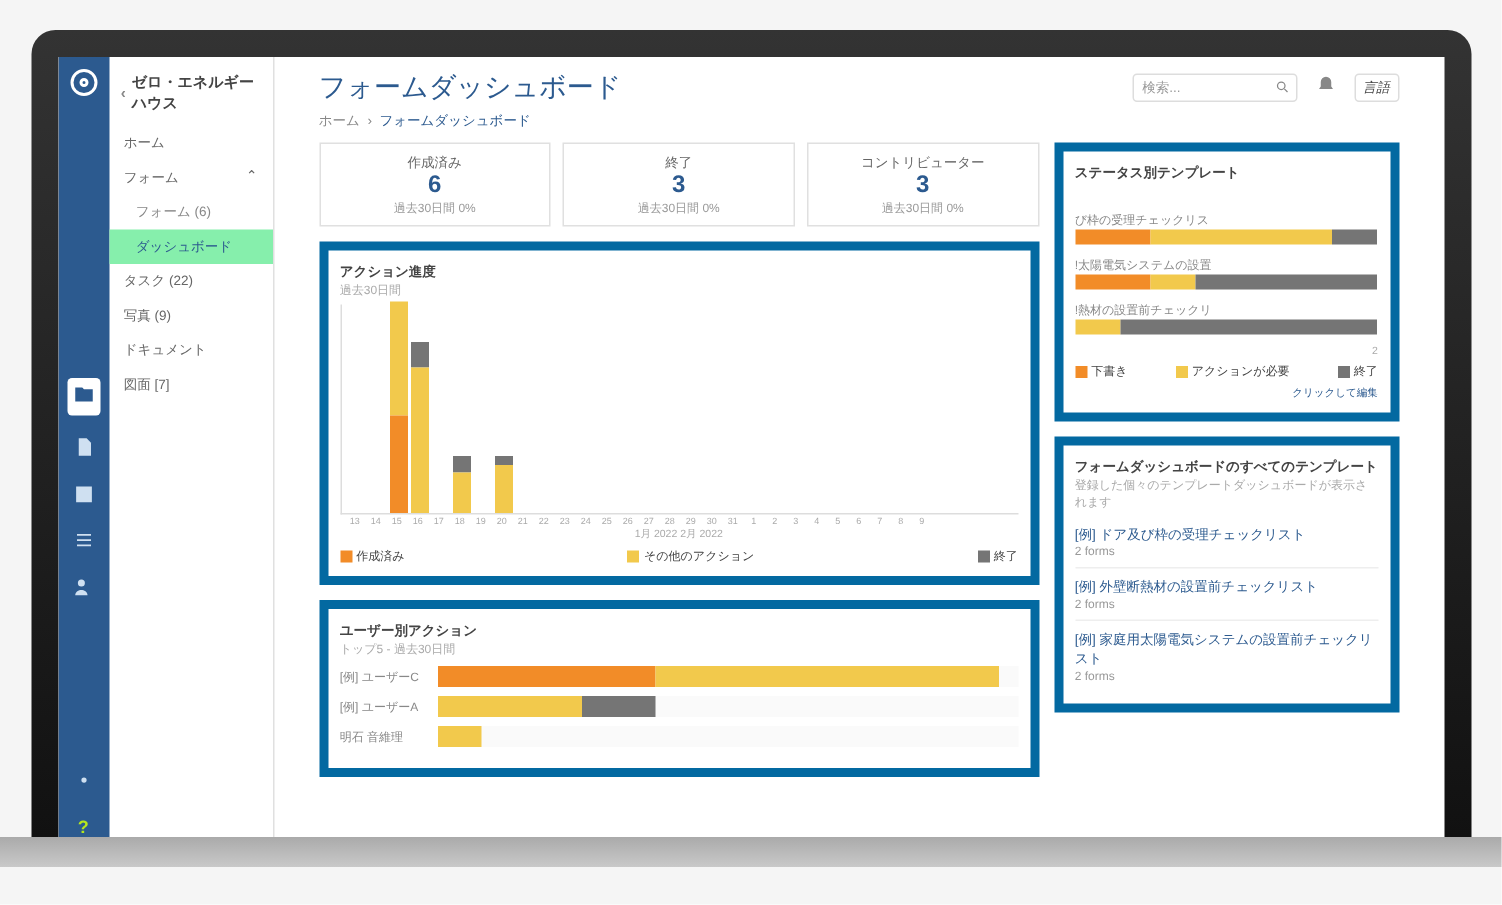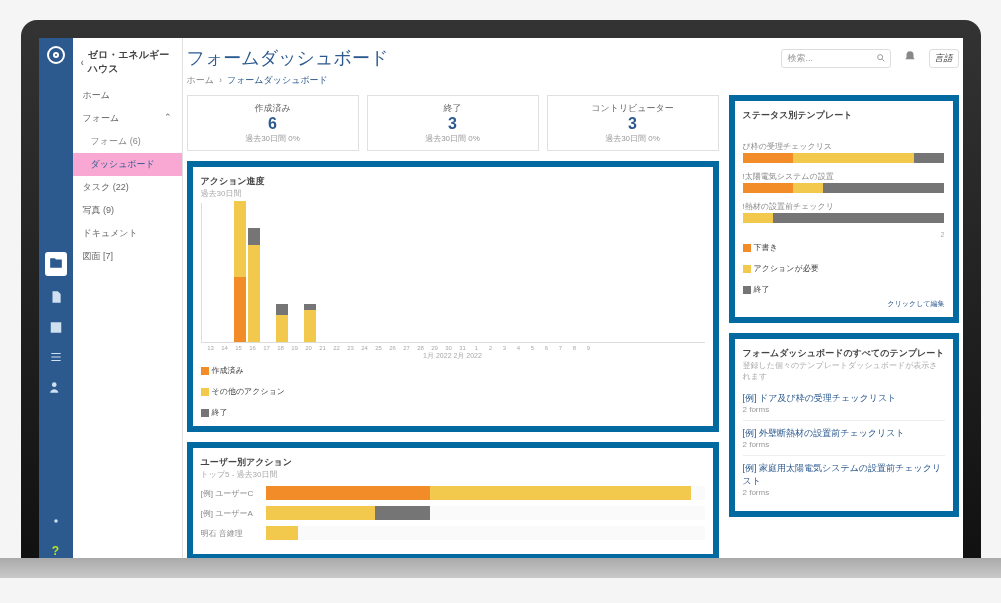--- a/index.html
+++ b/index.html
@@ -11,23 +11,23 @@
 .rail .logo { width: 18px; height: 18px; border: 2px solid #fff; border-radius: 50%; position: relative; }
 .rail .logo::after { content: ""; position: absolute; inset: 4px; border: 2px solid #fff; border-radius: 50%; }
 .rail svg { width: 14px; height: 14px; fill: #cfe0f1; }
 .rail .active { background: #fff; border-radius: 3px; padding: 4px; }
 .rail .active svg { fill: #2c5a8f; }
 .rail .spacer { flex: 1; }
 .sidebar { width: 110px; border-right: 1px solid #e0e0e0; padding: 6px 0; }
 .proj { display: flex; align-items: center; gap: 4px; padding: 4px 8px 8px; font-size: 10px; font-weight: 600; }
 .proj .chev { font-size: 10px; color: #888; }
 .nav-item { padding: 5px 10px; font-size: 9px; color: #666; display: flex; justify-content: space-between; }
-.nav-item.sel { background: #f9a8d4; color: #2c5a8f; }
+.nav-item.sel { background: #86efac; color: #2c5a8f; }
 .nav-sub { padding-left: 18px; font-size: 9px; color: #888; }
-.main { flex: 1; padding: 8px 4px; overflow: auto; }
+.main { flex: 1; padding: 8px 30px; overflow: auto; }
 .topbar { display: flex; align-items: center; gap: 12px; margin-bottom: 4px; }
 .title { font-size: 18px; color: #2c5a8f; flex: 1; }
 .search { border: 1px solid #ddd; border-radius: 3px; padding: 2px 22px 2px 6px; font-size: 9px; color: #999; width: 110px; position: relative; }
 .search svg { position: absolute; right: 4px; top: 3px; width: 10px; height: 10px; fill: #888; }
 .bell svg { width: 14px; height: 14px; fill: #888; }
 .lang { border: 1px solid #ddd; border-radius: 3px; padding: 2px 5px; font-size: 9px; font-style: italic; }
 .crumbs { font-size: 9px; color: #888; margin-bottom: 8px; }
 .crumbs .cur { color: #2c5a8f; }
 .grid { display: flex; gap: 10px; }
 .left { flex: 1; display: flex; flex-direction: column; gap: 10px; }
@@ -42,21 +42,21 @@
 .psub { font-size: 8px; color: #aaa; margin-bottom: 4px; }
 .chart-v { height: 140px; display: flex; align-items: flex-end; gap: 2px; padding: 0 4px; border-left: 1px solid #ddd; border-bottom: 1px solid #ddd; position: relative; }
 .chart-v .col { width: 12px; display: flex; flex-direction: column-reverse; }
 .seg { width: 100%; }
 .c-orange { background: #f28c28; }
 .c-yellow { background: #f2c94c; }
 .c-gray { background: #757575; }
 .xlabels { display: flex; gap: 2px; font-size: 6px; color: #aaa; padding: 2px 4px 0; }
 .xlabels span { width: 12px; text-align: center; }
 .xaxis-title { text-align: center; font-size: 7px; color: #aaa; }
-.legend { display: flex; justify-content: flex-end; gap: 10px; font-size: 8px; margin-top: 4px; flex-direction: column; }
+.legend { display: flex; justify-content: space-between; gap: 10px; font-size: 8px; margin-top: 4px; }
 .legend span::before { content: ""; display: inline-block; width: 8px; height: 8px; margin-right: 3px; vertical-align: middle; }
 .lg-o::before { background: #f28c28; }
 .lg-y::before { background: #f2c94c; }
 .lg-g::before { background: #757575; }
 .hbar-row { display: flex; align-items: center; margin: 6px 0; }
 .hbar-lbl { width: 65px; font-size: 8px; color: #888; text-align: left; padding-right: 4px; }
 .hbar { flex: 1; height: 14px; display: flex; background: #fafafa; }
 .sbar-row { margin-bottom: 8px; }
 .sbar-lbl { font-size: 8px; color: #888; margin-bottom: 1px; white-space: nowrap; overflow: hidden; }
 .sbar { height: 10px; display: flex; }

